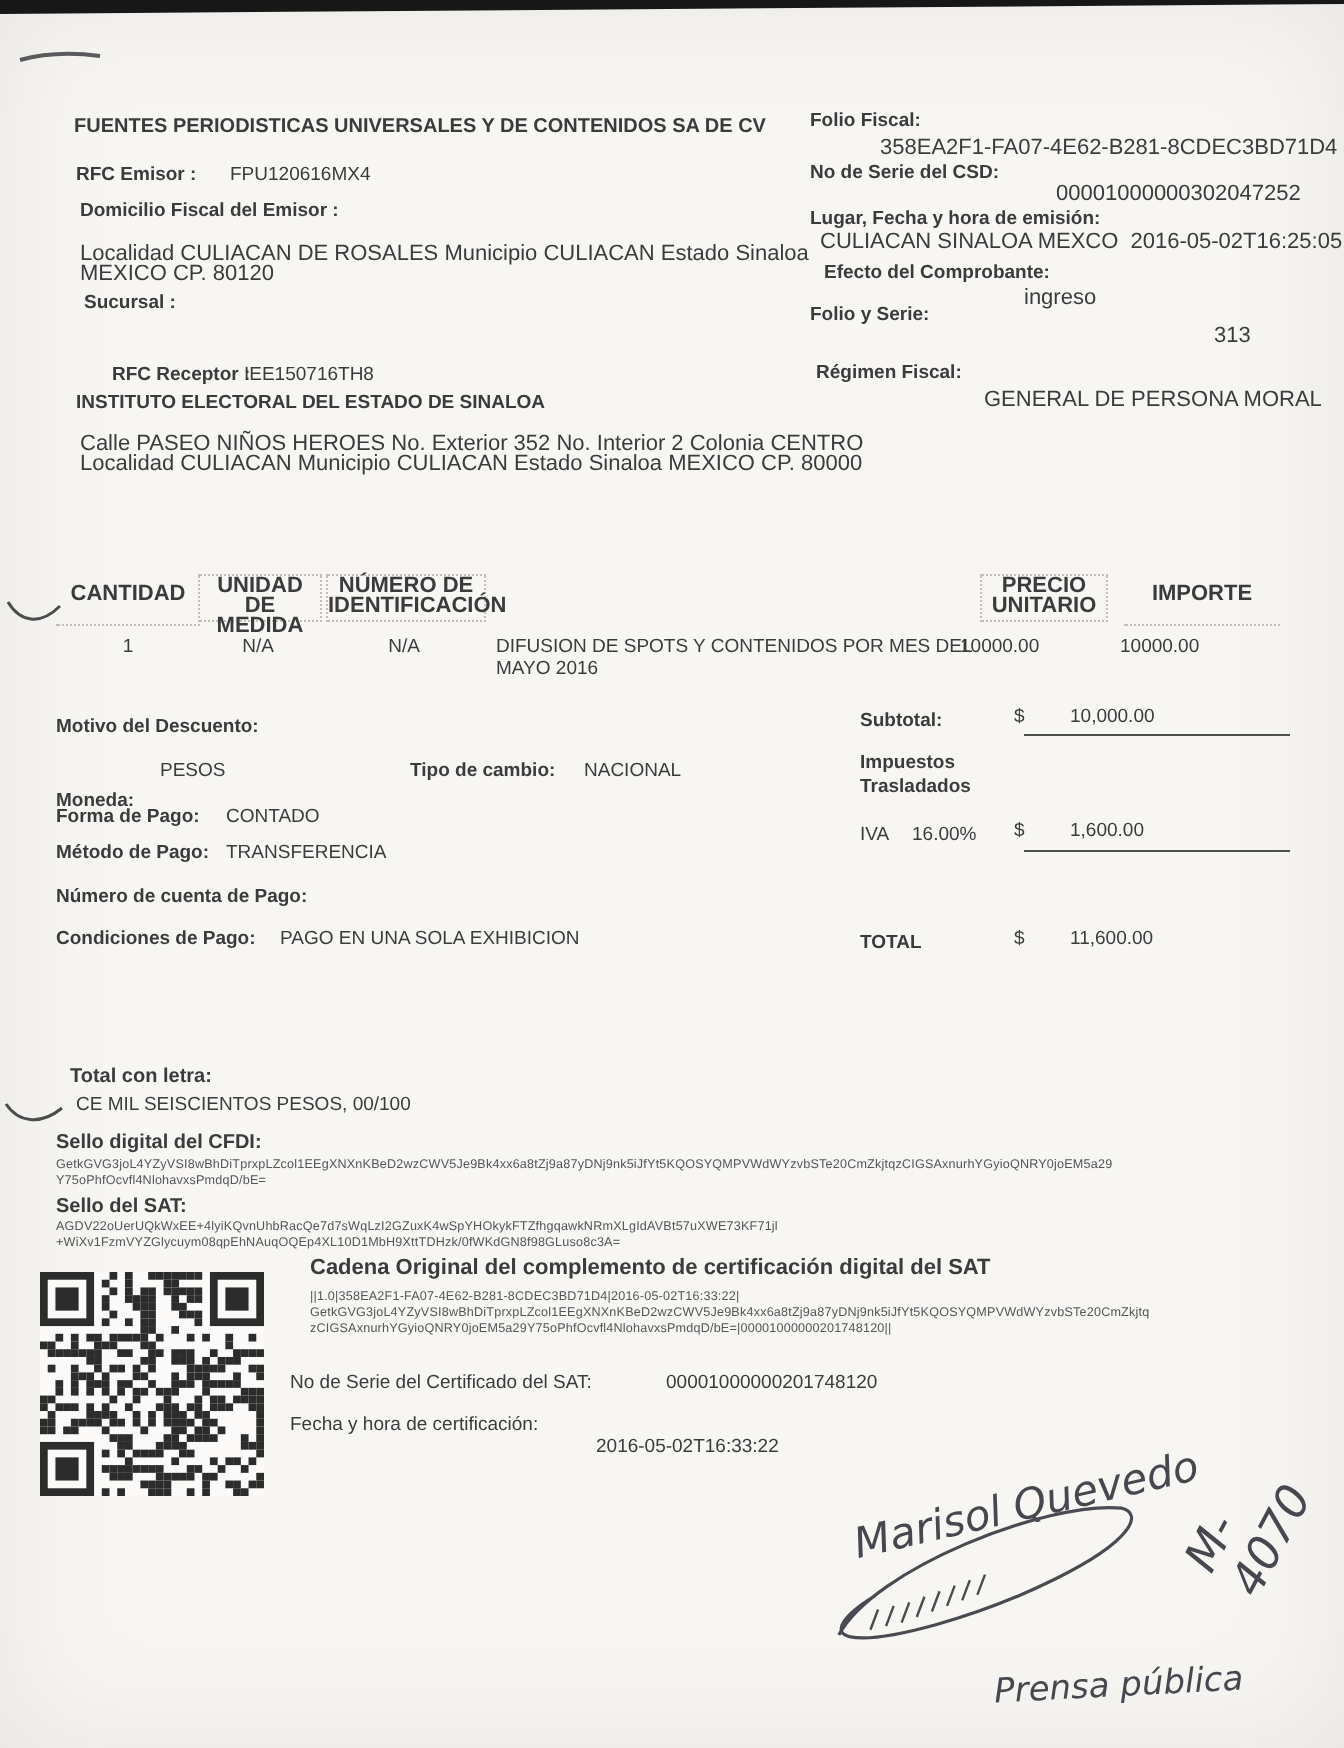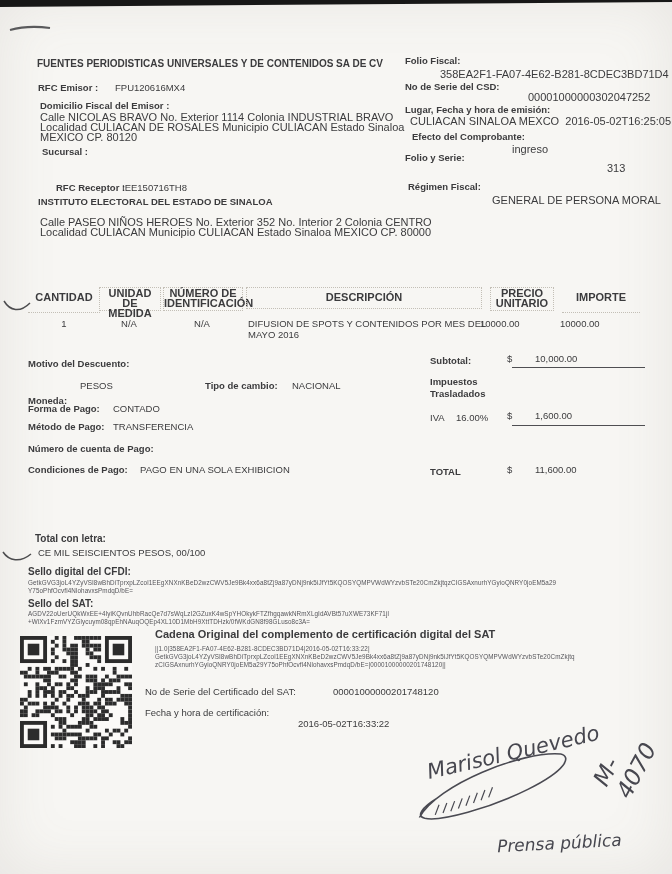--- a/index.html
+++ b/index.html
@@ -34,21 +34,20 @@
 
   <div class="topstrip"></div>
   <svg class="abs" style="left:8px;top:23px;" width="44" height="10">
     <path d="M2,7 Q20,2 42,5" fill="none" stroke="#5a5a5c" stroke-width="2"></path>
   </svg>
 
   <div class="abs b t10" style="left:37px;top:58px;width:390px;">FUENTES PERIODISTICAS UNIVERSALES Y DE CONTENIDOS SA DE CV</div>
   <div class="abs b t95" style="left:38px;top:82px;">RFC Emisor :</div>
   <div class="abs t95" style="left:115px;top:82px;">FPU120616MX4</div>
   <div class="abs b t95" style="left:40px;top:100px;">Domicilio Fiscal del Emisor :</div>
-  <div class="abs t9 lineh" style="left:40px;top:112px;">Calle NICOLAS BRAVO No. Exterior 1114 Colonia INDUSTRIAL BRAVO</div>
   <div class="abs t9 lineh" style="left:40px;top:122px;">Localidad CULIACAN DE ROSALES Municipio CULIACAN Estado Sinaloa</div>
   <div class="abs t9 lineh" style="left:40px;top:132px;">MEXICO CP. 80120</div>
   <div class="abs b t95" style="left:42px;top:146px;">Sucursal :</div>
 
   <div class="abs b t95" style="left:405px;top:55px;">Folio Fiscal:</div>
   <div class="abs t9" style="left:440px;top:68px;">358EA2F1-FA07-4E62-B281-8CDEC3BD71D4</div>
   <div class="abs b t95" style="left:405px;top:81px;">No de Serie del CSD:</div>
   <div class="abs t9" style="left:528px;top:91px;">00001000000302047252</div>
   <div class="abs b t95" style="left:405px;top:104px;">Lugar, Fecha y hora de emisión:</div>
   <div class="abs t9 wspre" style="left:410px;top:115px;">CULIACAN SINALOA MEXCO  2016-05-02T16:25:05</div>
@@ -64,21 +63,20 @@
   <div class="abs b t95" style="left:38px;top:196px;">INSTITUTO ELECTORAL DEL ESTADO DE SINALOA</div>
   <div class="abs t9 lineh" style="left:40px;top:217px;">Calle PASEO NIÑOS HEROES No. Exterior 352 No. Interior 2 Colonia CENTRO</div>
   <div class="abs t9 lineh" style="left:40px;top:227px;">Localidad CULIACAN Municipio CULIACAN Estado Sinaloa MEXICO CP. 80000</div>
 
   <svg class="abs" style="left:2px;top:296px;" width="30" height="18">
     <path d="M2,5 C8,15 18,17 28,7" fill="none" stroke="#4c4c4e" stroke-width="1.5"></path>
   </svg>
   <div class="abs b t9 ctr dotbot" style="left:28px;top:291px;width:72px;padding-bottom:9px;">CANTIDAD</div>
   <div class="abs b t9 ctr dotbox lineh" style="left:99px;top:287px;width:60px;height:22px;">UNIDAD DE MEDIDA</div>
   <div class="abs b t9 ctr dotbox lineh" style="left:163px;top:287px;width:78px;height:22px;">NÚMERO DE IDENTIFICACIÓN</div>
-  <div class="abs b t9 ctr dotbox" style="left:246px;top:287px;width:236px;height:22px;padding-top:3px;box-sizing:border-box;">DESCRIPCIÓN</div>
   <div class="abs b t9 ctr dotbox lineh" style="left:490px;top:287px;width:62px;height:22px;">PRECIO UNITARIO</div>
   <div class="abs b t9 ctr dotbot" style="left:562px;top:291px;width:78px;padding-bottom:9px;">IMPORTE</div>
 
   <div class="abs t95 ctr" style="left:28px;top:318px;width:72px;">1</div>
   <div class="abs t95 ctr" style="left:99px;top:318px;width:60px;">N/A</div>
   <div class="abs t95 ctr" style="left:163px;top:318px;width:78px;">N/A</div>
   <div class="abs t95 lineh" style="left:248px;top:318px;width:250px;line-height:11px;">DIFUSION DE SPOTS Y CONTENIDOS POR MES DEL MAYO 2016</div>
   <div class="abs t95 rt" style="left:480px;top:318px;width:70px;">10000.00</div>
   <div class="abs t95 rt" style="left:560px;top:318px;width:80px;">10000.00</div>
 

